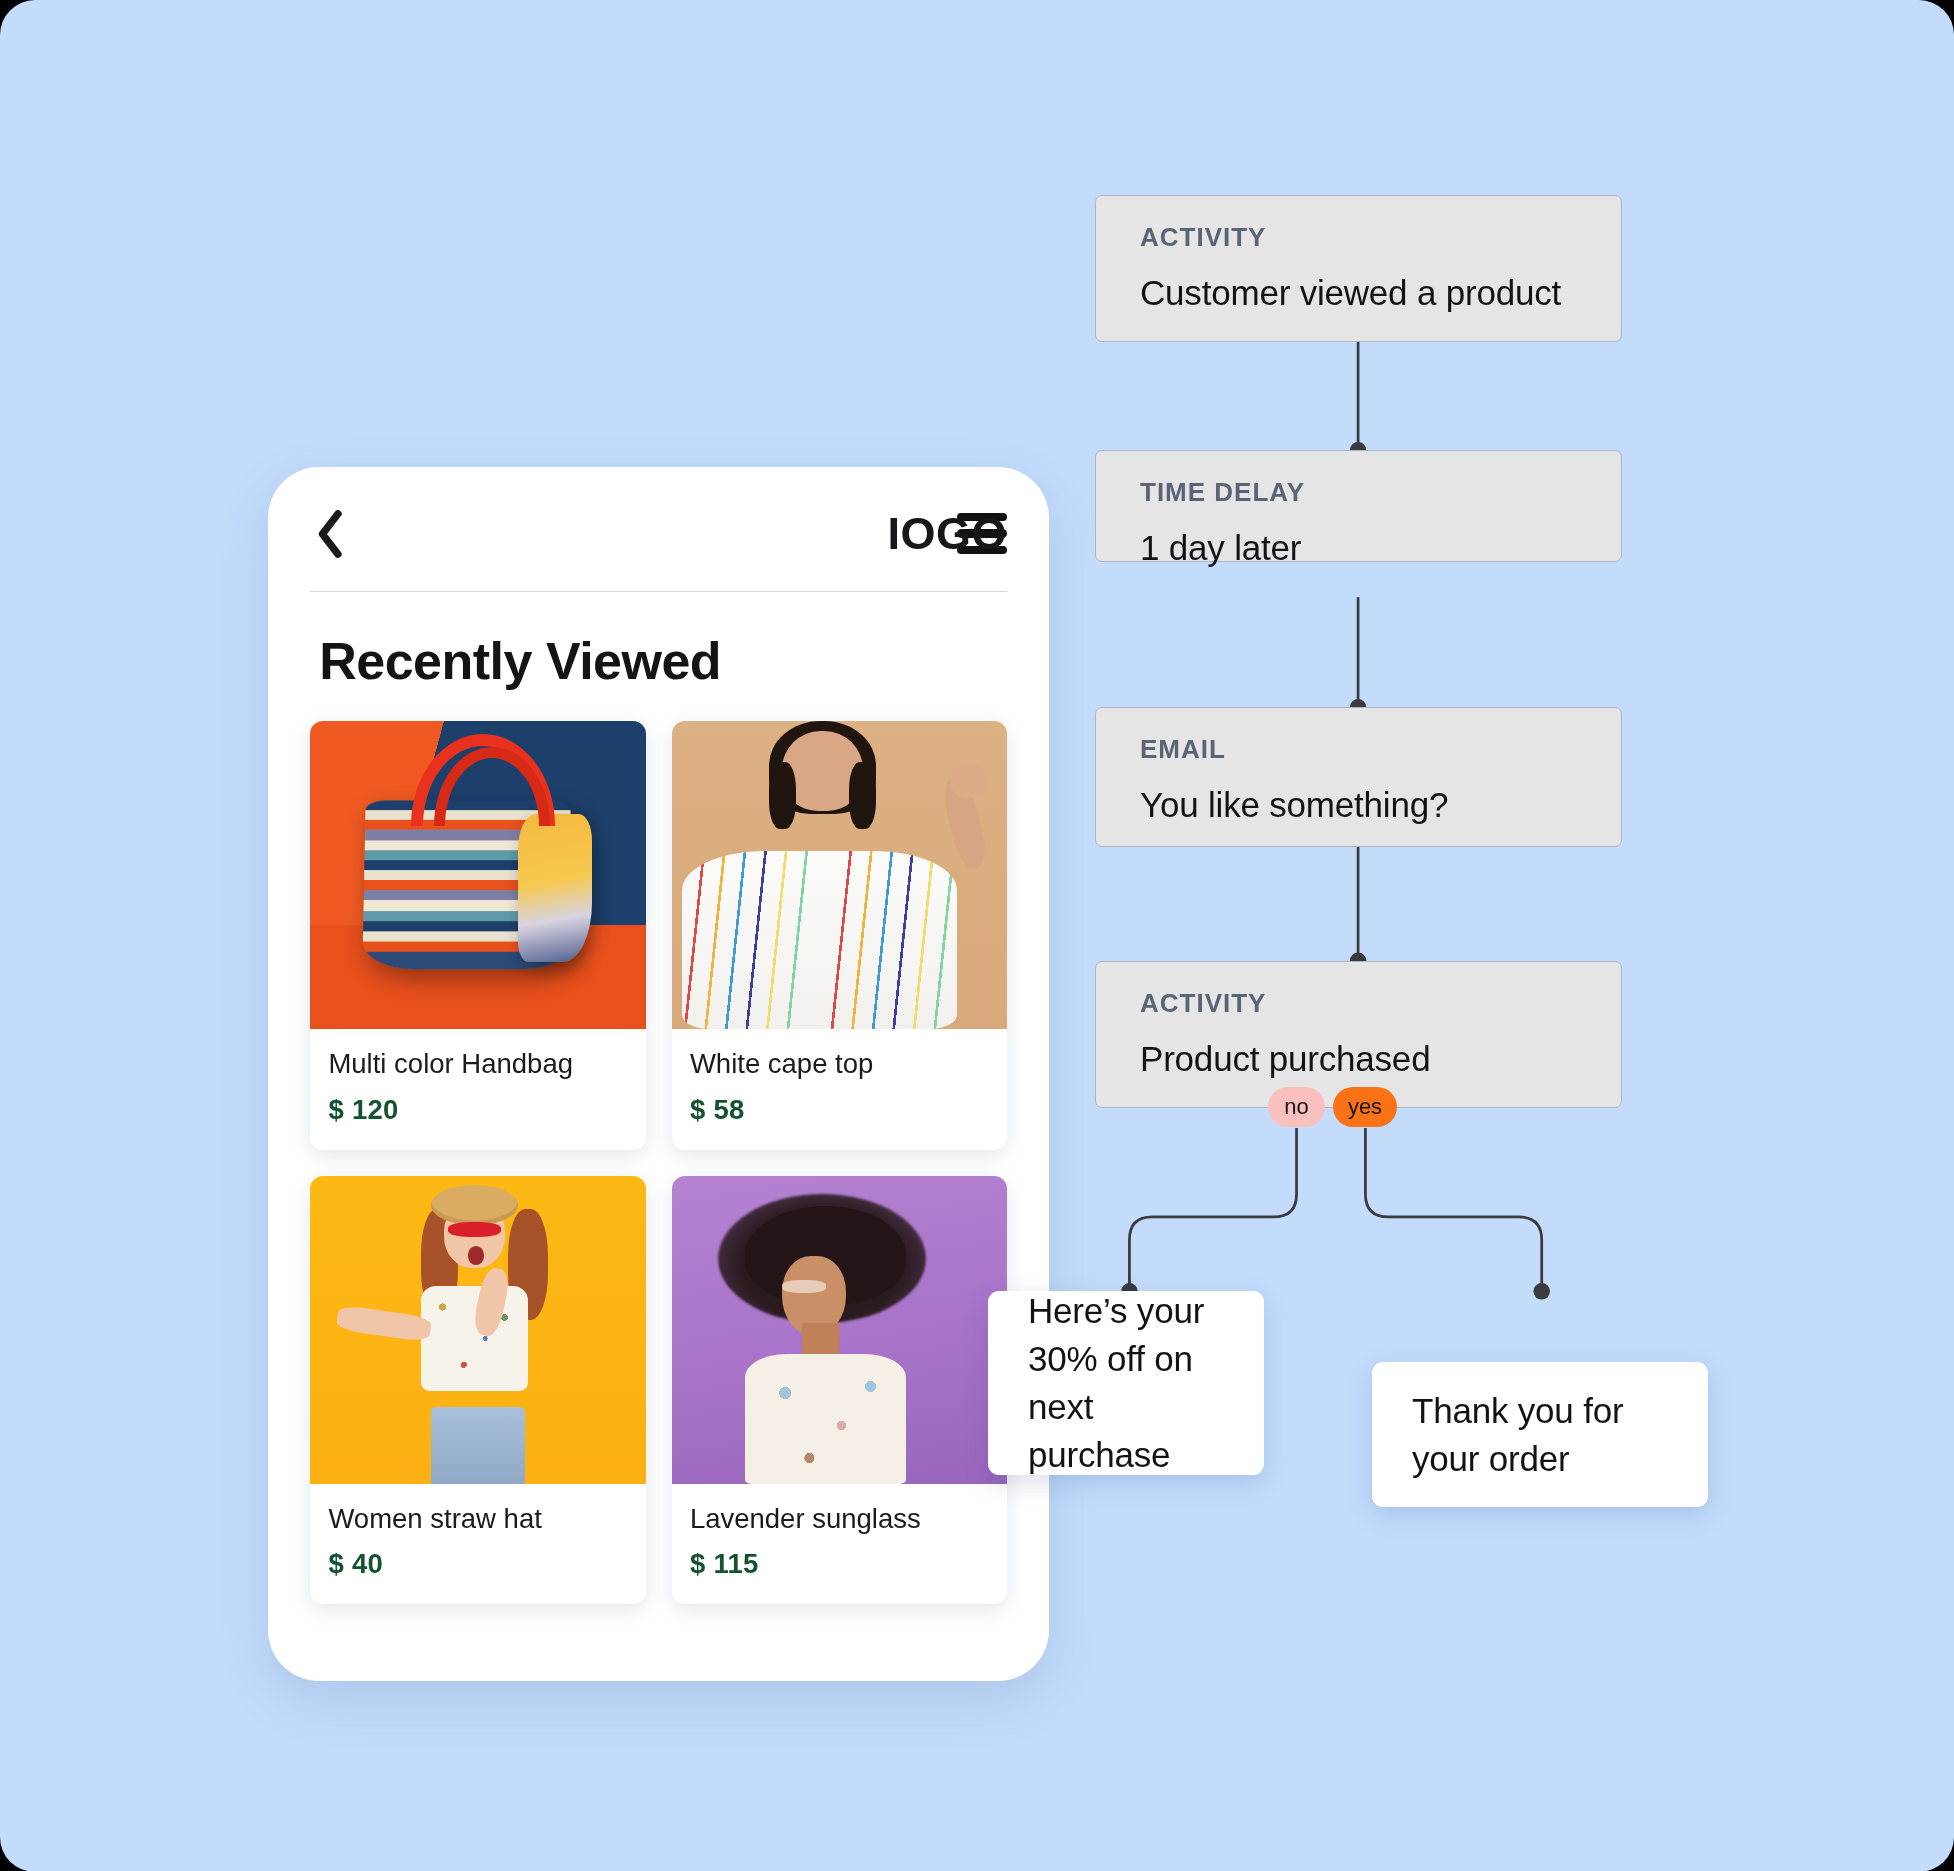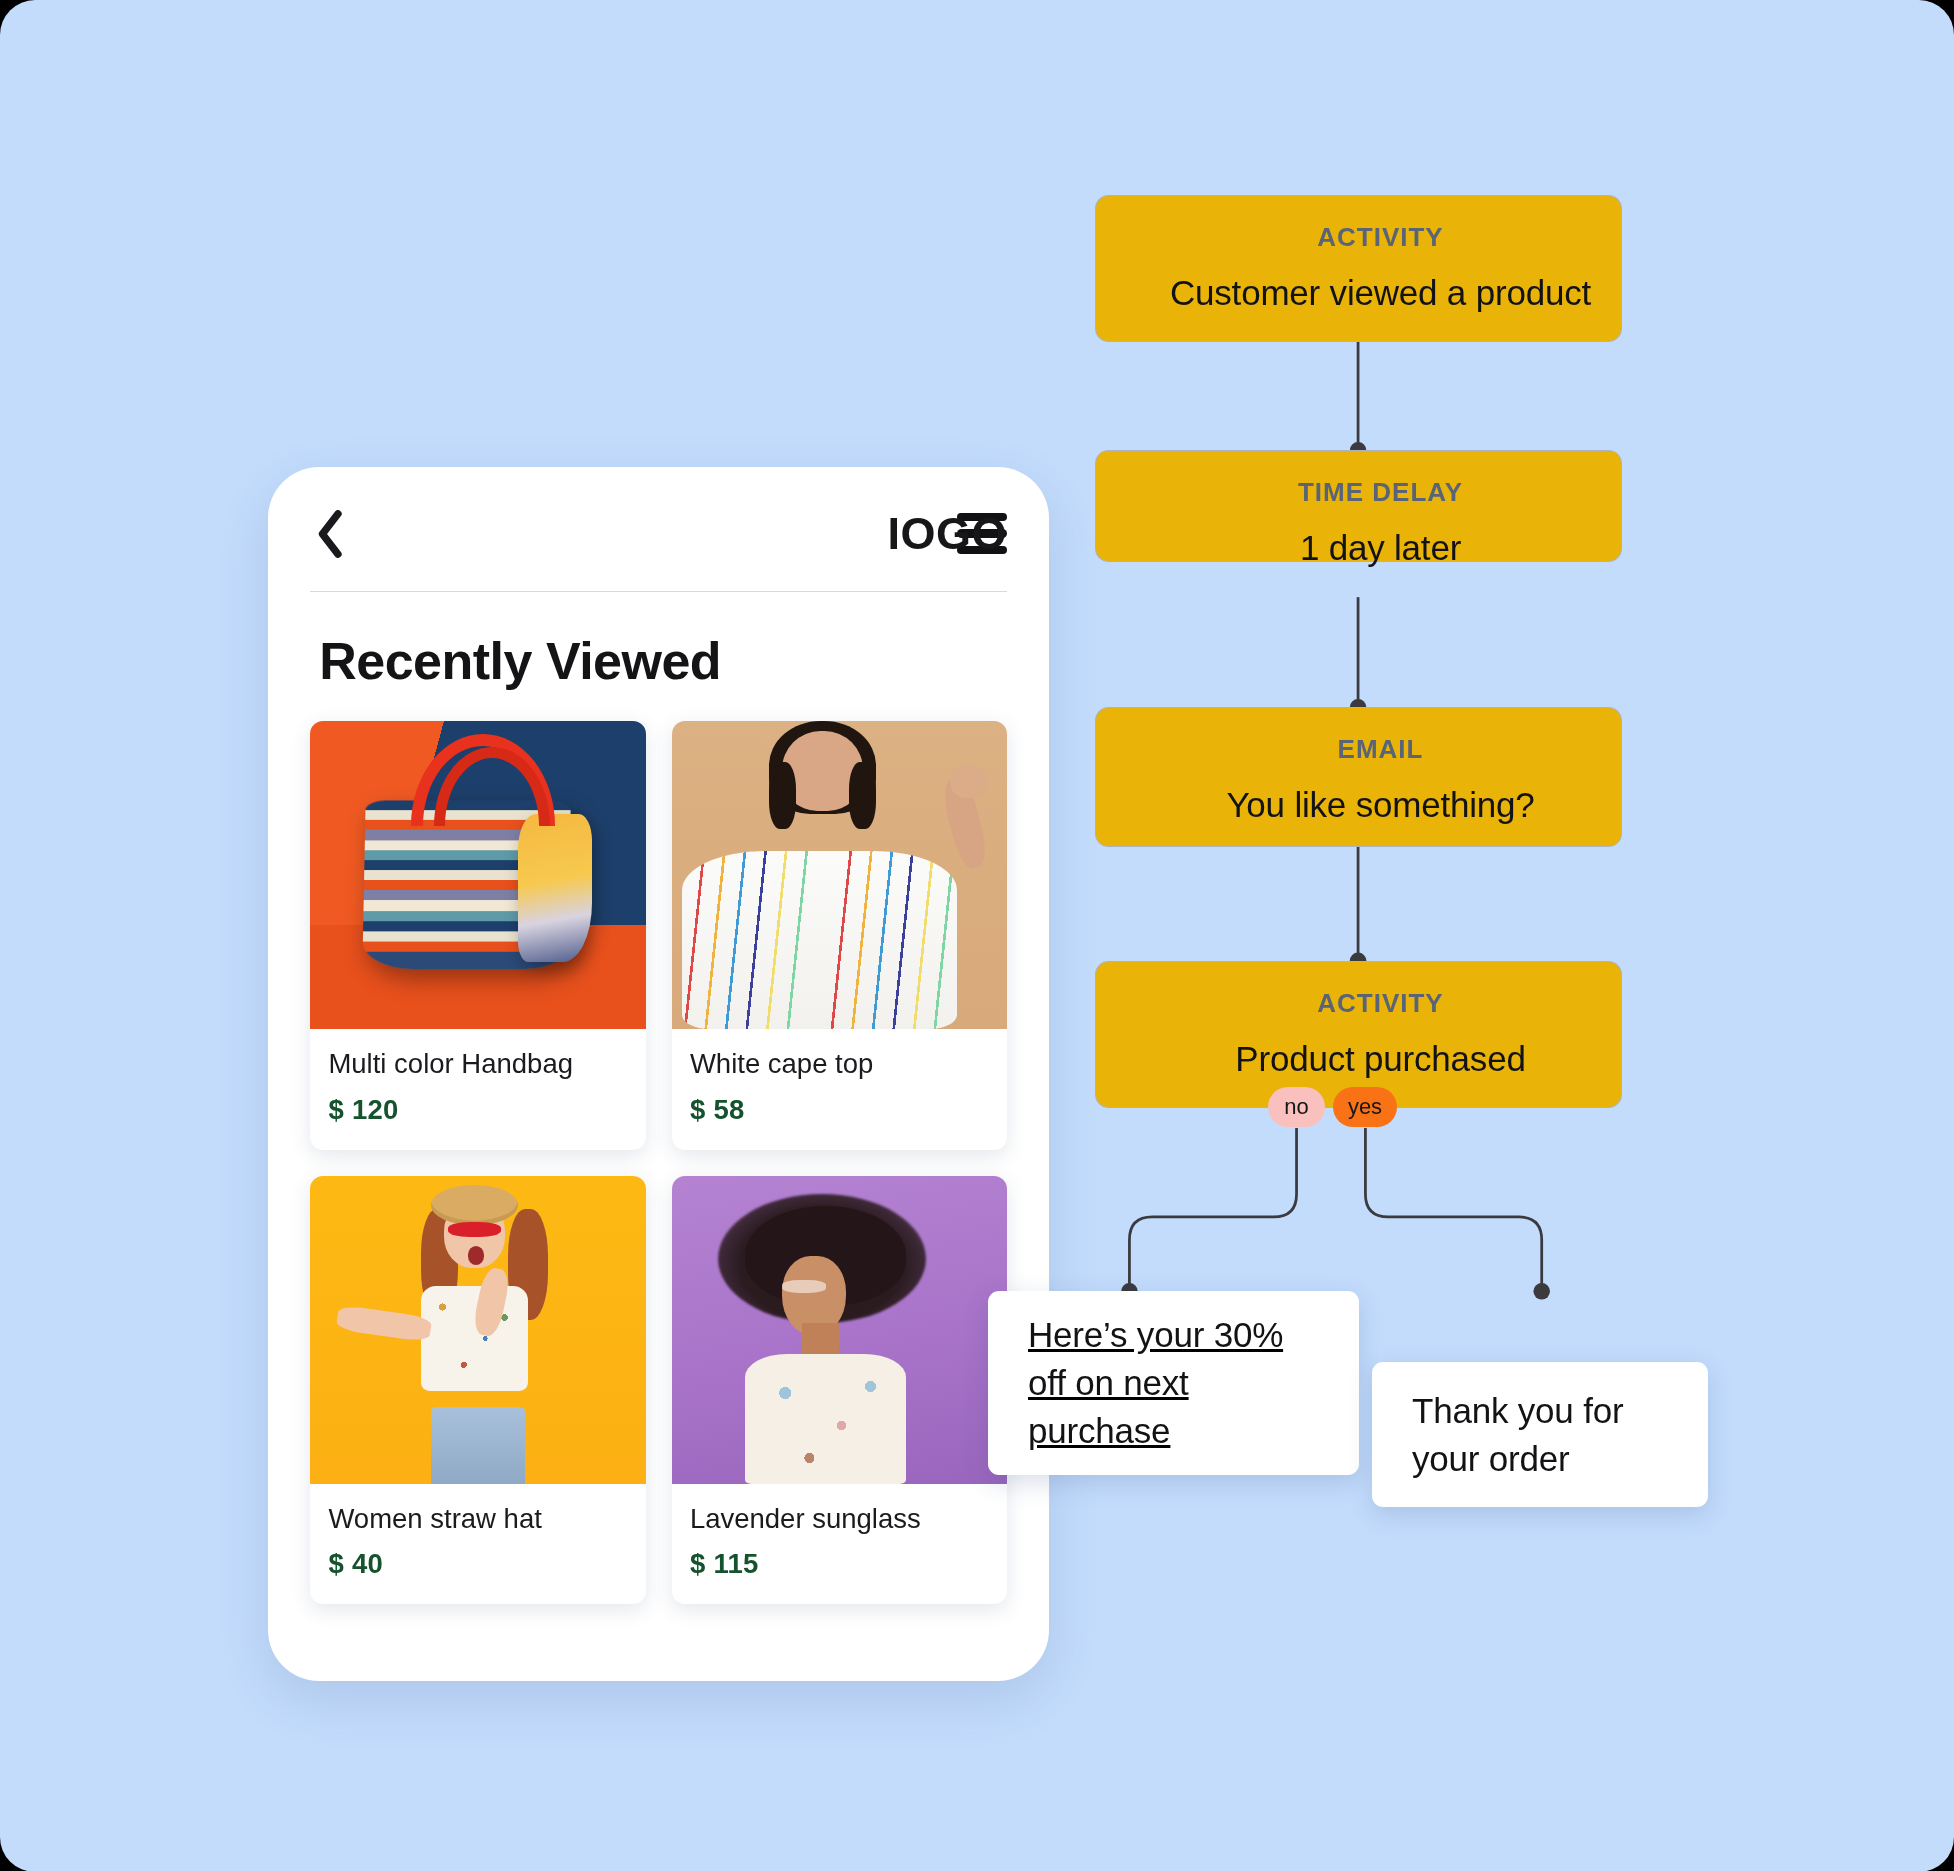--- a/index.html
+++ b/index.html
@@ -218,27 +218,26 @@
   
   #flow {
     position: absolute;
     left: 0; top: 0;
     width: 1954px;
     height: 1872px;
     pointer-events: none;
   }
   .flow-node {
     position: absolute;
-    background: #eab308;
+    background: #e5e5e5;
     border: 1.4px solid #adb3c2;
-    border-radius: 13px;
+    border-radius: 7px;
     box-sizing: border-box;
     pointer-events: auto;
     cursor: pointer;
-    text-align: center;
   }
   .node-kind {
     font-size: 26px;
     font-weight: 700;
     color: #5a6477;
     letter-spacing: 1px;
     margin: 26px 0 0 44px;
   }
   .node-text {
     font-size: 35px;
@@ -414,21 +413,21 @@
     </div>
 
     <div class="flow-node" style="left:1095px;top:961px;width:527px;height:147px;">
       <div class="node-kind">ACTIVITY</div>
       <div class="node-text">Product purchased</div>
     </div>
 
     <div class="branch-pill" id="pill-no" style="left:1268px;top:1087px;">no</div>
     <div class="branch-pill" id="pill-yes" style="left:1333px;top:1087px;">yes</div>
 
-    <div class="leaf-node" style="left:988px;top:1291px;width:371px;height:184px;text-decoration:underline;">
+    <div class="leaf-node" style="left:988px;top:1291px;width:276px;height:184px;">
       <div class="leaf-text">Here’s your 30% off on next purchase</div>
     </div>
 
     <div class="leaf-node" style="left:1372px;top:1362px;width:336px;height:145px;">
       <div class="leaf-text">Thank you for your order</div>
     </div>
 
   </div>
 </div>
 

